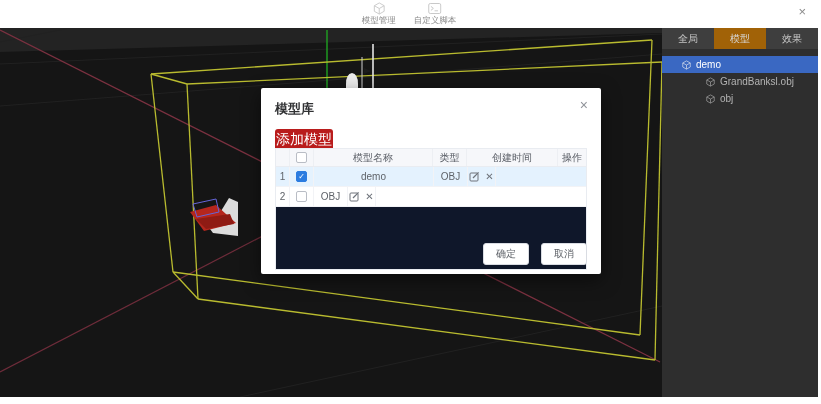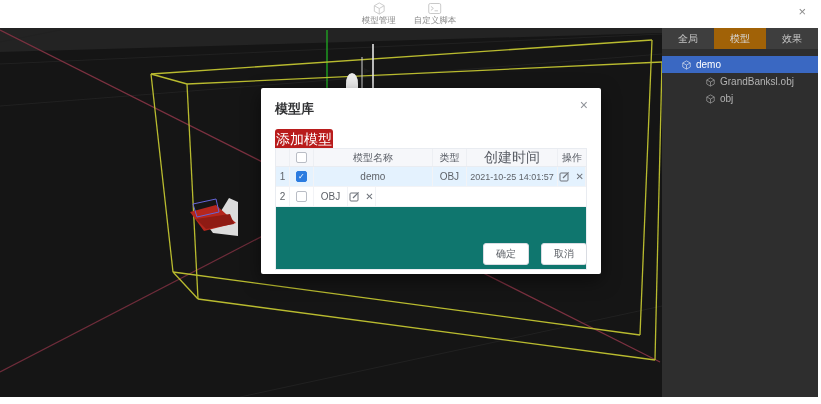--- a/index.html
+++ b/index.html
@@ -30,31 +30,31 @@
   .titem svg { flex:0 0 auto; }
 
   
   .dialog { position:absolute; left:238px; top:88px; width:340px; height:186px; background:#ffffff;
     border-radius:2px; box-shadow:0 6px 18px rgba(0,0,0,.5); z-index:40;margin-left:23px; }
   .dlg-head { position:relative; padding:11px 14px 0 14px; }
   .dlg-title { font-size:13px; color:#303133; font-weight:bold; }
   .dlg-close { position:absolute; right:13px; top:9px; color:#909399; font-size:14px; cursor:pointer; }
   .btn-add { display:block; margin:11px 0 0 14px; width:58px; height:22px; background:#b91c1c; color:#ffffff;
     font-size:14px; border:none; border-radius:3px; cursor:pointer; font-family:inherit; }
-  .tbl { position:absolute; left:14px; top:60px; width:312px; height:122px; border:1px solid #e9ecf1; font-size:10px; color:#5f6369; background:#0f766e; }
+  .tbl { position:absolute; left:14px; top:60px; width:312px; height:122px; border:1px solid #e9ecf1; font-size:10px; color:#5f6369; background:#0f172a; }
   .tr { display:flex; align-items:center; }
   .tr.th { height:18px; background:#f6f7fa; color:#5a5e66; border-bottom:1px solid #e9ecf1; }
   .tr.row { height:20px; background:#ffffff; border-bottom:1px solid #f2f3f6; cursor:pointer; }
   .tr.row.sel { background:#e4f2fe; }
   .td { display:flex; align-items:center; justify-content:center; height:100%; border-right:1px solid #edeff3; overflow:hidden; white-space:nowrap; }
   .tr.row .td { border-right:1px solid #f2f3f6; }
   .td:last-child { border-right:none; }
   .col-i{width:14px;} .col-cb{width:24px;} .col-name{width:120px;} .col-type{width:34px;}
   .col-time{width:92px; font-size:9px;} .col-ops{width:28px; gap:5px;}
-  .tr.th .col-time{ font-size:14px; }
+  .tr.th .col-time{ font-size:10px; }
   .cb { width:11px; height:11px; border:1px solid #b9bdc5; border-radius:2px; background:#fff;
     display:inline-flex; align-items:center; justify-content:center; cursor:pointer; }
   .cb.checked { background:#2b7ce0; border-color:#2b7ce0; color:#fff; font-size:8px; line-height:8px; }
   .op-x { color:#6e737b; font-size:10px; cursor:pointer; }
   .op-edit { display:inline-flex; cursor:pointer; }
   .dlg-foot { position:absolute; right:14px; bottom:9px; display:flex; gap:12px; }
   .btn { width:46px; height:22px; background:#ffffff; border:1px solid #d9dce2; border-radius:3px;
     color:#5f6369; font-size:10px; cursor:pointer; font-family:inherit; }
 </style>
 </head>
@@ -172,21 +172,20 @@
 
       <div class="tr row sel">
         <div class="td col-i">1</div>
         <div class="td col-cb">
             <span class="cb checked">
               <span>✓</span>
             </span>
           </div>
         <div class="td col-name">demo</div>
         <div class="td col-type">OBJ</div>
-        <div class="td col-time">2021-10-25 14:01:57</div>
         <div class="td col-ops">
           <span class="op-edit">
             <svg width="11" height="11" viewBox="0 0 11 11">
                 <rect x="1" y="2" width="8" height="8" rx="1" stroke="#6e737b" fill="none"></rect>
                 <line x1="4" y1="7" x2="9.6" y2="1.4" stroke="#6e737b" stroke-width="1.2"></line>
               </svg>
           </span>
           <span class="op-x">✕</span>
         </div>
       </div>

